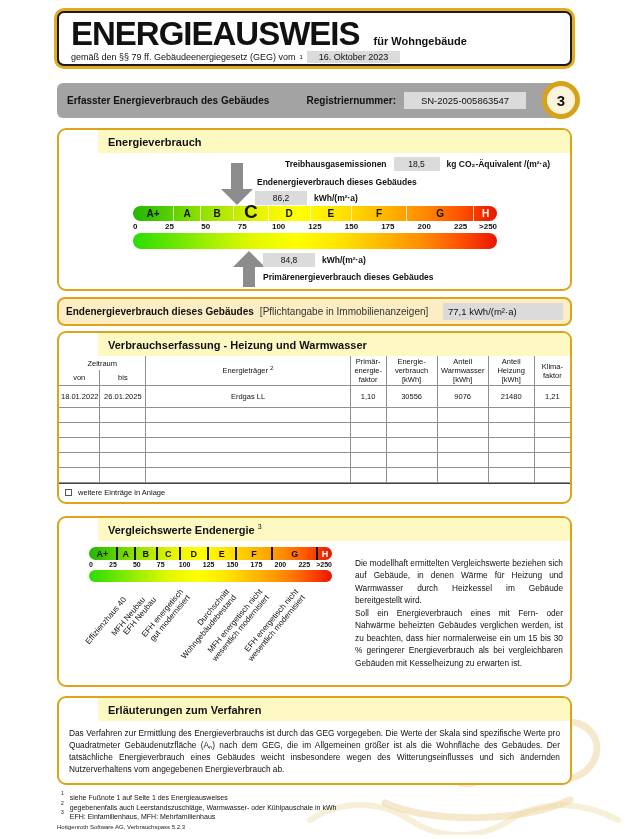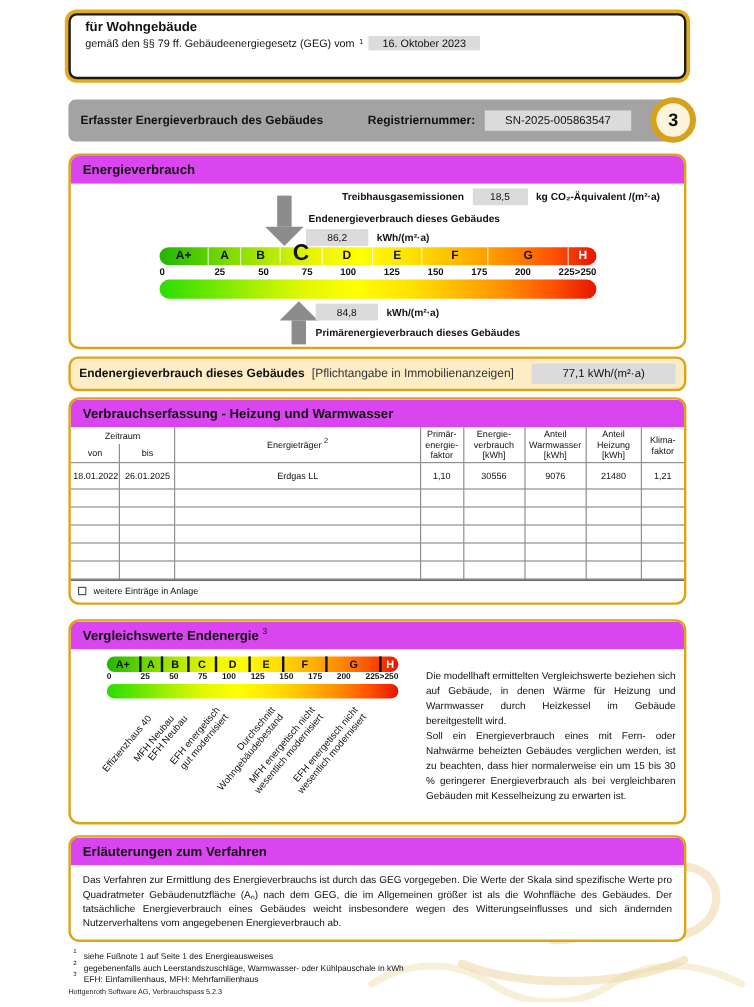--- a/index.html
+++ b/index.html
@@ -24,38 +24,38 @@
               height:35px; display:flex; align-items:center; padding:0 46px 0 10px; }
   .info-label { font-weight:bold; font-size:10px; flex:1; }
   .reg-label { font-weight:bold; font-size:10px; margin-right:8px; }
   .reg-box { width:122px; font-size:9.5px; padding:3px 0; }
   .page-circle { position:absolute; right:-8px; top:-2px; width:38px; height:38px; border-radius:50%;
                  background:#FDF4DC; border:5px solid #D7A21B; display:flex; align-items:center;
                  justify-content:center; font-size:15px; font-weight:bold; }
 
   
   .panel { border:2.5px solid #DCA519; border-radius:9px; background:#fff; overflow:hidden; }
-  .panel-hd { background:#d946ef; padding:6px 10px 5px 10px; font-size:11px; font-weight:bold; }
+  .panel-hd { background:#fef9c3; padding:6px 10px 5px 10px; font-size:11px; font-weight:bold;margin-left:39px; }
   .panel-hd sup { font-size:7px; font-weight:normal; }
 
   
   .band { display:flex; border-radius:8px;
           background:linear-gradient(to right,#22b503 0%,#46c800 7%,#7fdc00 16%,#b8ea00 26%,
                      #eef500 36%,#ffff00 46%,#ffe000 58%,#ffb300 70%,#ff8a00 80%,#ff5200 90%,#e81500 100%); }
   .seg { display:flex; align-items:center; justify-content:center; font-weight:bold; color:#111; }
   .seg.w0{width:11%}.seg.w1{width:7.5%}.seg.w2{width:9%}.seg.w3{width:9.5%}.seg.w4{width:11.5%}
   .seg.w5{width:11.5%}.seg.w6{width:15%}.seg.w7{width:18.5%}.seg.w8{width:6.5%}
   .band-big .seg + .seg { border-left:1px solid rgba(255,255,255,.75); }
   .band-big { height:15px; } .band-big .seg { font-size:10px; }
   .band-big .seg.current { font-size:19px; font-weight:800; position:relative; top:-2px; }
   .band-big .seg:last-child, .band-sm .seg:last-child { color:#fff; }
   .band-sm { height:13px; } .band-sm .seg { font-size:9px; }
   .band-sm .seg + .seg { border-left:2px solid #111; }
   .ticks { display:flex; font-weight:bold; }
-  .ticks span { flex:1; text-align:right; }
+  .ticks span { flex:1; text-align:center; }
   .ticks span:first-child { flex:0.5; text-align:left; }
   .ticks span:last-child { flex:0.5; text-align:right; }
   .grad-band { border-radius:8px;
           background:linear-gradient(to right,#2bdc03 0%,#62e600 10%,#a8f000 22%,#e2f800 33%,
                      #ffff00 45%,#ffe000 58%,#ffb300 70%,#ff8a00 80%,#ff5200 90%,#e81500 100%); }
 
   
   .ev-body { position:relative; height:136px; font-size:8.5px; }
   .ev-ghg { position:absolute; top:4px; left:226px; display:flex; align-items:center; gap:7px; font-weight:bold; }
   .valbox { background:#DBDBDB; text-align:center; font-weight:normal; padding:2px 0; }
@@ -73,21 +73,21 @@
   .arrow-up .head { width:0; height:0; border-left:16px solid transparent; border-right:16px solid transparent; border-bottom:16px solid #8C8C8C; }
   .arrow-up .shaft { width:12px; height:20px; background:#8C8C8C; margin:0 auto; }
   .ev-prim-val { position:absolute; top:100px; left:204px; display:flex; align-items:center; gap:7px; font-weight:bold; }
   .ev-prim-label { position:absolute; top:119px; left:204px; font-weight:bold; }
 
   
   .end-bar { margin-top:6px; border:2.5px solid #DCA519; border-radius:8px; background:#FCEDC4;
              height:29px; display:flex; align-items:center; padding:0 7px; gap:6px; }
   .end-bar .lb { font-weight:bold; font-size:10px; }
   .end-bar .note { font-size:10px; color:#333; flex:1; }
-  .end-bar .valbox { width:120px; text-align:center; padding:3px 5px; font-size:9.5px; }
+  .end-bar .valbox { width:120px; text-align:left; padding:3px 5px; font-size:9.5px; }
 
   
   .vt-table { width:100%; border-collapse:collapse; font-size:7.5px; table-layout:fixed; }
   .vt-table th, .vt-table td { border:1px solid #8f8f8f; text-align:center; font-weight:normal;
                                line-height:1.2; padding:1px 2px; }
   .vt-table th { vertical-align:middle; }
   .th-multi { white-space:pre-line; }
   .vt-table .no-l { border-left:none; } .vt-table .no-r { border-right:none; }
   .vt-table tr:first-child th { border-top:none; }
   .th-zeit { border-bottom:none !important; padding-top:4px; }
@@ -138,20 +138,21 @@
   <svg class="watermark" style="left:300px; top:795px;" width="328" height="40" viewBox="0 0 328 40">
     <g fill="none" stroke="#EFDCA8" stroke-width="6" stroke-linecap="round">
       <path d="M10 25 C 40 5, 80 5, 110 25 C 140 45, 180 45, 210 25 C 240 5, 280 5, 318 25"></path>
     </g>
   </svg>
 
   <div class="content">
 
     <div class="hdr-box">
       <div class="hdr-title-row">
+        <span class="hdr-title">ENERGIEAUSWEIS</span>
         <span class="hdr-for">für Wohngebäude</span>
       </div>
       <div class="hdr-law">
         <span>gemäß den §§ 79 ff. Gebäudeenergiegesetz (GEG) vom</span>
         <sup>1</sup>
         <span class="graybox hdr-date">16. Oktober 2023</span>
       </div>
     </div>
 
     <div class="info-bar">

